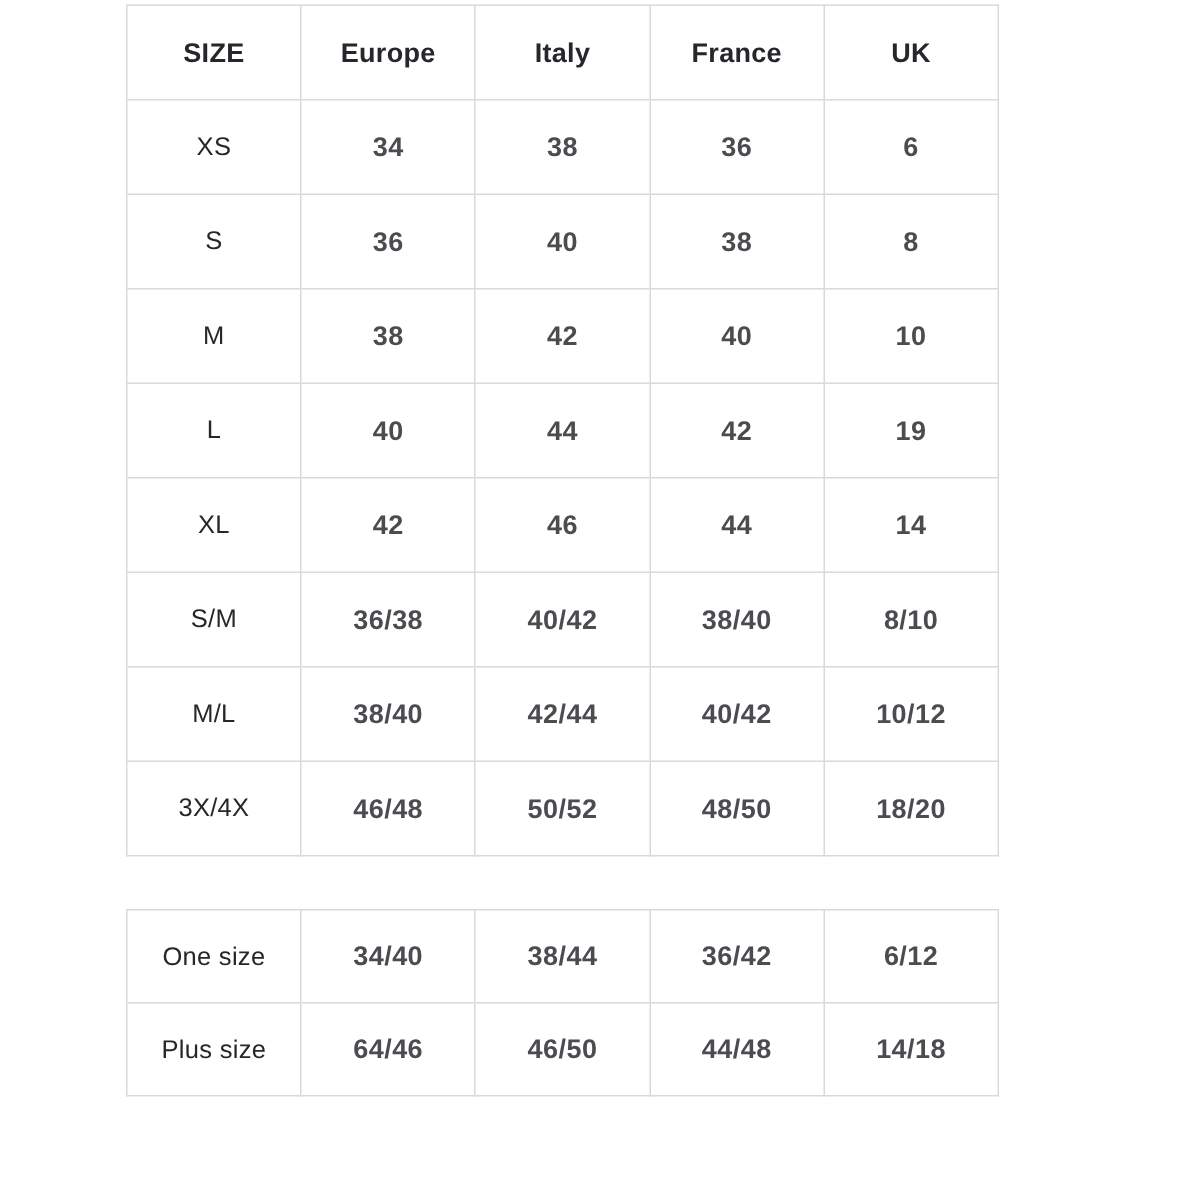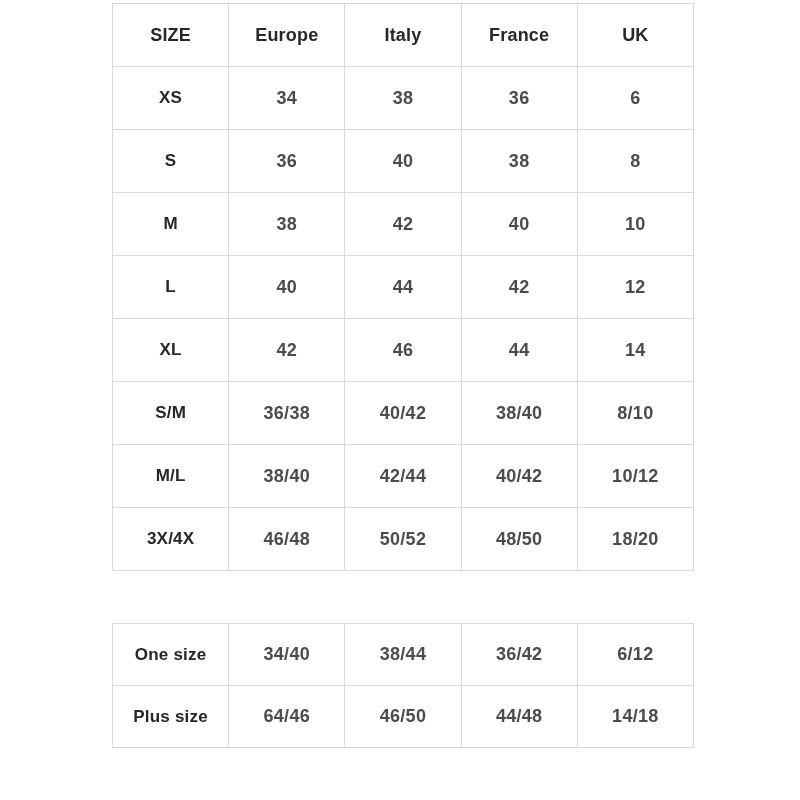--- a/index.html
+++ b/index.html
@@ -11,21 +11,21 @@
     overflow: hidden;
     font-family: "Liberation Sans", sans-serif;
   }
   .page {
     position: relative;
     width: 800px;
     height: 800px;
   }
   .tables-wrap {
     position: absolute;
-    left: 112px;
+    left: 84px;
     top: 3px;
     width: 582px;
   }
   table {
     border-collapse: collapse;
     table-layout: fixed;
     width: 582px;
     background: #ffffff;
   }
   th, td {
@@ -36,32 +36,32 @@
     padding: 0;
   }
   thead th {
     font-size: 18px;
     font-weight: 700;
     color: #26262b;
     letter-spacing: 0.2px;
   }
   tbody th {
     font-size: 17px;
-    font-weight: 700;
+    font-weight: 400;
     color: #26262b;
     letter-spacing: 0.2px;
   }
   tbody td {
     font-size: 18px;
     font-weight: 700;
     color: #4b4b50;
     letter-spacing: 0.3px;
   }
   .table-special {
-    margin-top: 52px;
+    margin-top: 35px;
   }
   .table-special th, .table-special td {
     height: 61px;
   }
 </style>
 </head>
 <body>
 
 <div class="page">
   <div class="tables-wrap">
@@ -95,21 +95,21 @@
             <td>38</td>
             <td>42</td>
             <td>40</td>
             <td>10</td>
           </tr>
           <tr>
             <th>L</th>
             <td>40</td>
             <td>44</td>
             <td>42</td>
-            <td>12</td>
+            <td>19</td>
           </tr>
           <tr>
             <th>XL</th>
             <td>42</td>
             <td>46</td>
             <td>44</td>
             <td>14</td>
           </tr>
           <tr>
             <th>S/M</th>

